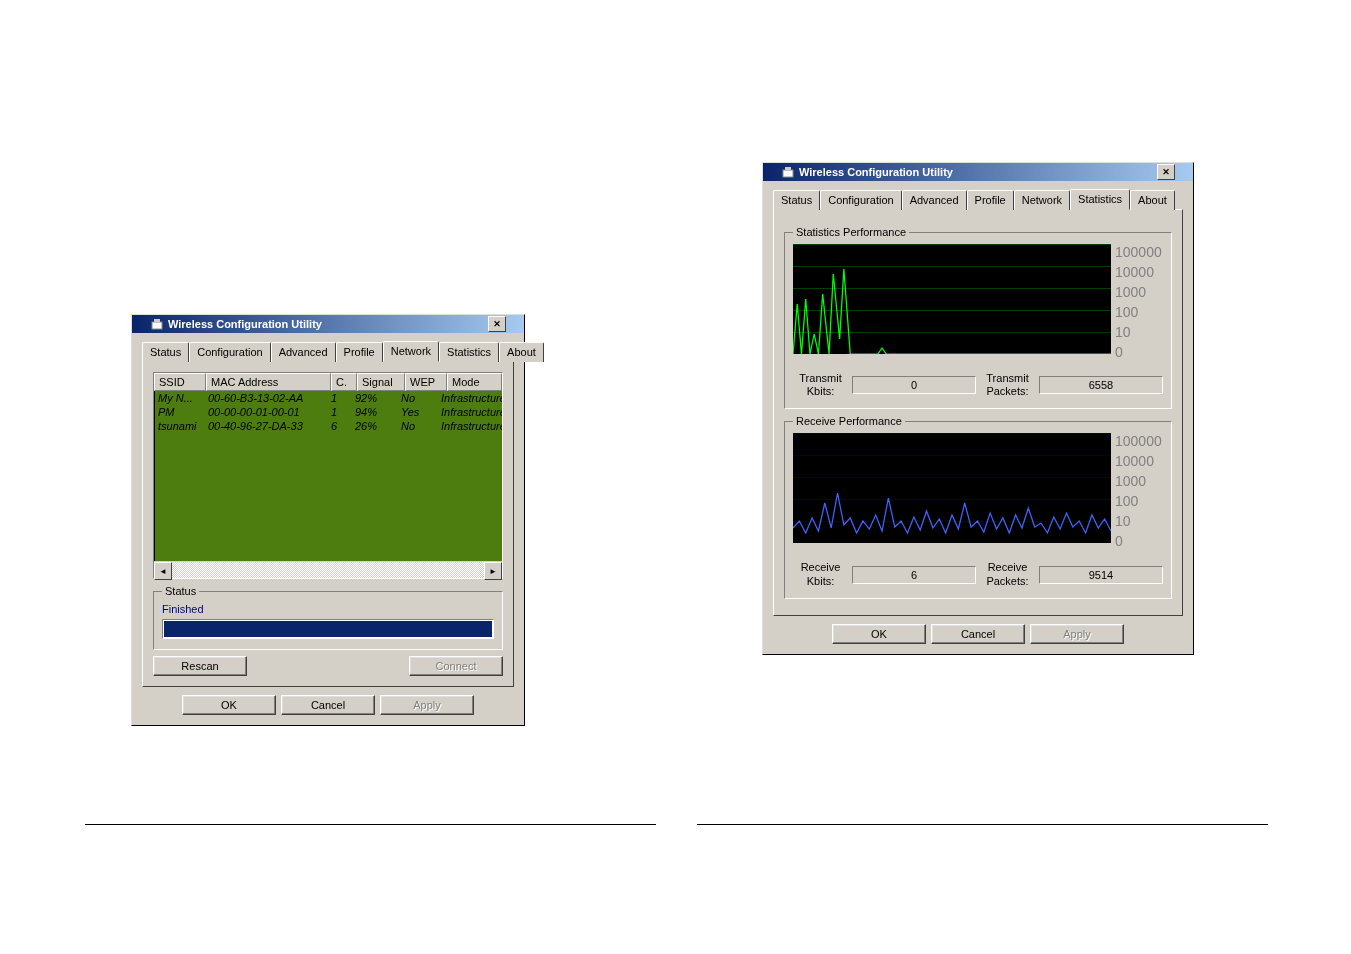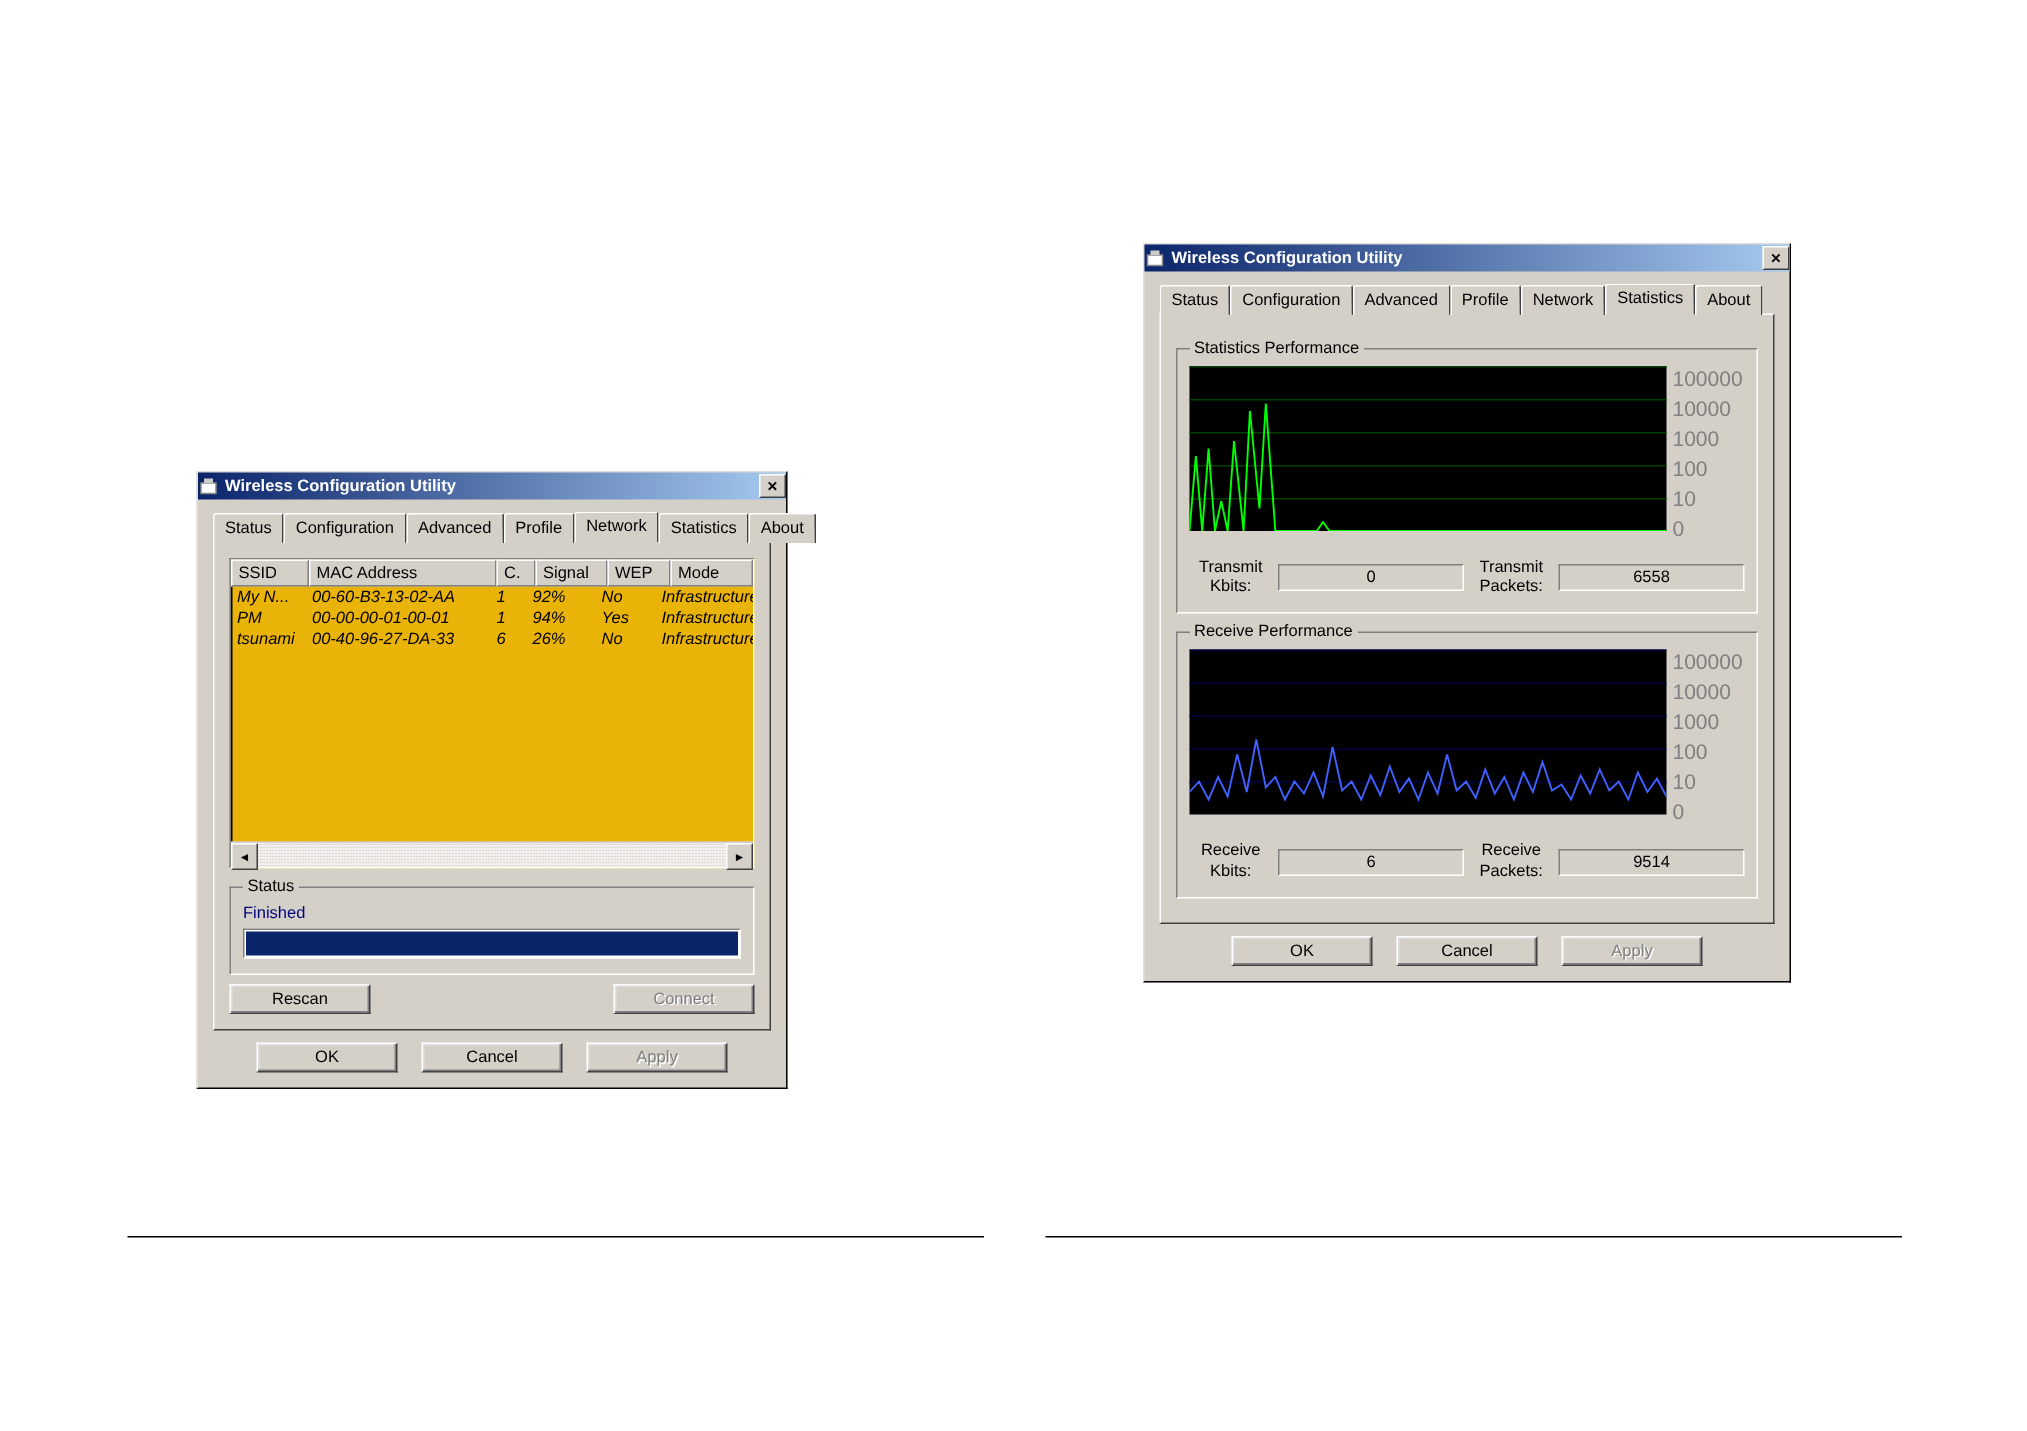--- a/index.html
+++ b/index.html
@@ -18,21 +18,21 @@
   border: 1px solid #000;
   border-top-color: #dfdfdf;
   border-left-color: #dfdfdf;
 }
 .titlebar {
   height: 18px;
   background: linear-gradient(to right, #0a246a, #a6caf0);
   color: #fff;
   display: flex;
   align-items: center;
-  padding: 0 0;
+  padding: 0 18px;
   font-weight: bold;
 }
 .titlebar .icon {
   width: 14px; height: 14px;
   margin-right: 4px;
   display: inline-flex;
   align-items: center;
   justify-content: center;
 }
 .titlebar .title { flex: 1; font-size: 11px; }
@@ -67,21 +67,21 @@
 .tab.active { background: #d4d0c8; z-index: 3; top: 0; padding-bottom: 4px; border-bottom: 1px solid #d4d0c8; margin-bottom: -1px;}
 .tabpanel {
   border: 1px solid #fff;
   border-right-color: #404040;
   border-bottom-color: #404040;
   padding: 10px;
   position: relative;
   z-index: 1;
 }
 .listview {
-  background: #eab308;
+  background: #4d7c0f;
   border: 1px solid #808080;
   border-right-color: #fff;
   border-bottom-color: #fff;
   box-shadow: inset 1px 1px 0 #000;
 }
 .lv-head { display: flex; background: #d4d0c8; }
 .lv-head div {
   padding: 2px 4px;
   border: 1px solid #fff;
   border-right-color: #808080;
@@ -137,21 +137,21 @@
   background: #d4d0c8;
   border: 1px solid #fff;
   border-right-color: #404040;
   border-bottom-color: #404040;
   box-shadow: inset -1px -1px 0 #808080, inset 1px 1px 0 #dfdfdf;
   font-size: 11px;
   text-align: center;
   cursor: default;
 }
 .btn.disabled { color: #808080; text-shadow: 1px 1px 0 #fff; }
-.button-row { display: flex; justify-content: center; gap: 16px; margin-top: 8px; }
+.button-row { display: flex; justify-content: center; gap: 5px; margin-top: 8px; }
 .net-buttons { display: flex; justify-content: space-between; margin-top: 2px; }
 .graph-area {
   background: #000;
   height: 110px;
   position: relative;
   margin-bottom: 6px;
 }
 .graph-wrap { display: flex; }
 .graph-box { flex: 1; }
 .graph-y { width: 48px; font-size: 14px; color: #808080; display: flex; flex-direction: column; justify-content: space-between; padding-left: 4px;}

